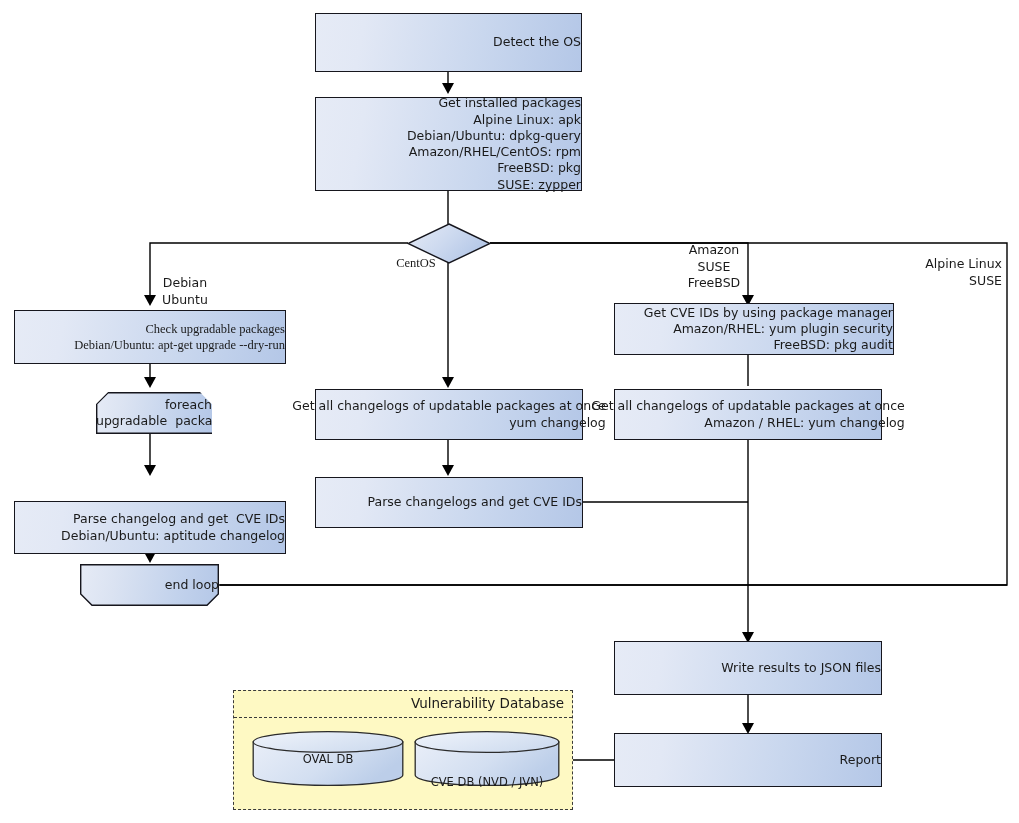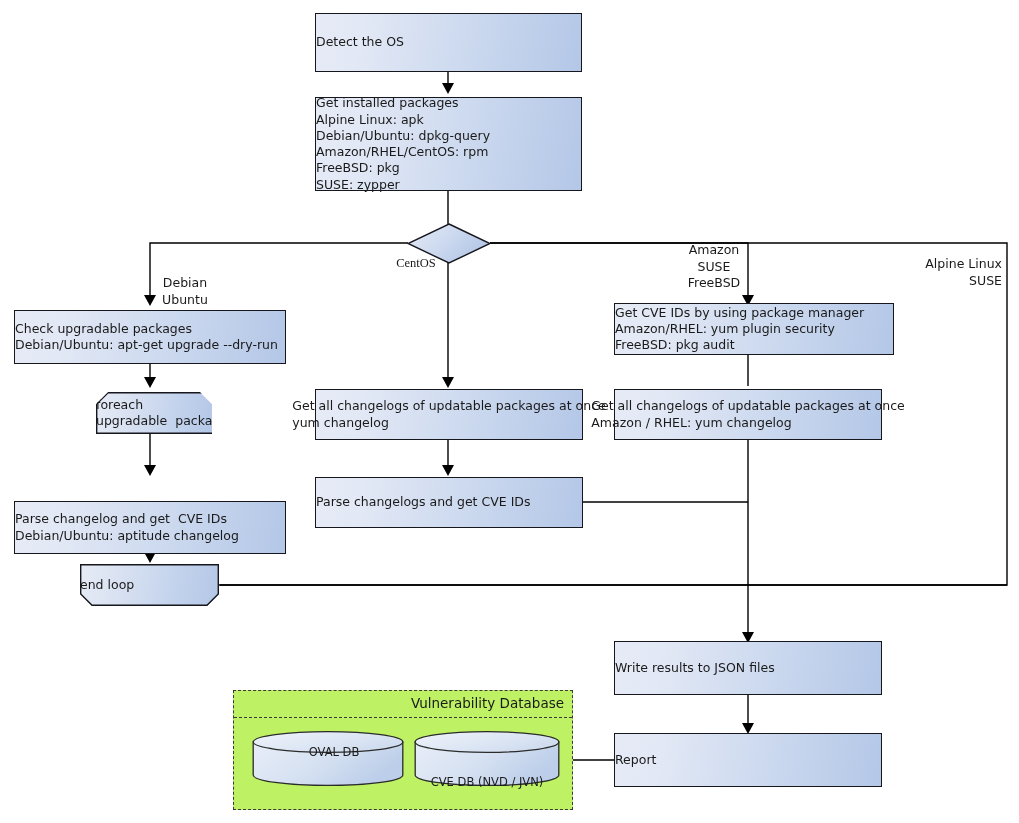--- a/index.html
+++ b/index.html
@@ -29,21 +29,21 @@
     justify-content: center;
     text-align: center;
     color: #1a1a1a;
     font-size: 12.5px;
     line-height: 1.30;
     white-space: nowrap;
   }
   .node .txt {
     display: block;
     width: 100%;
-    text-align: left;
+    text-align: right;
   }
   
   .node.overflow .txt {
     position: absolute;
     left: 50%;
     transform: translateX(-50%);
     width: max-content;
     white-space: pre;
   }
 
@@ -102,21 +102,21 @@
     width: 1019px;
     height: 823px;
     pointer-events: none;
   }
 
   
   .db-group {
     position: absolute;
     box-sizing: border-box;
     border: 1.4px dashed #3a3a3a;
-    background: #bef264;
+    background: #fef9c3;
     text-decoration: underline;
   }
   .db-group-title {
     position: absolute;
     right: 8px;
     top: 4px;
     font-size: 13.5px;
     color: #1a1a1a;
     white-space: nowrap;
   }
@@ -214,21 +214,21 @@
 
   <div class="edge-label center-align" style="left:388px; top:255px; width:56px;font-family:Liberation Serif, serif;">CentOS</div>
 
   <div class="edge-label center-align" style="left:684px; top:242px; width:60px;">Amazon
 SUSE
 FreeBSD</div>
 
   <div class="edge-label right-align" style="left:880px; top:256px; width:122px;">Alpine Linux
 SUSE</div>
 
-  <div class="node" style="left:14px; top:310px; width:272px; height:54px;">
+  <div class="node" style="left:14px; top:310px; width:272px; height:54px;font-family:Liberation Serif, serif;">
     <span class="txt" style="white-space:pre;">Check upgradable packages
 Debian/Ubuntu: apt-get upgrade --dry-run</span>
   </div>
 
   <div class="node loop-start" style="left:96px; top:392px; width:116px; height:42px;border-radius:9px;">
     <span class="shell"></span>
     <svg width="139" height="42" viewBox="0 0 139 42">
       <polygon points="12,0.7 127,0.7 138.3,12 138.3,41.3 0.7,41.3 0.7,12" fill="none" stroke="#16161d" stroke-width="1.4"></polygon>
     </svg>
     <span class="txt" style="white-space:pre; font-size:12.5px;">foreach
@@ -289,21 +289,21 @@
             <stop offset="100%" stop-color="#bccee9"></stop>
           </linearGradient>
           <linearGradient id="gcyl1t" x1="0" y1="0" x2="1" y2="0.6">
             <stop offset="0%" stop-color="#f0f4fb"></stop>
             <stop offset="100%" stop-color="#cfdcef"></stop>
           </linearGradient>
         </defs>
         <path d="M1.2,11 L1.2,44 A74.8,10.5 0 0 0 150.8,44 L150.8,11 Z" fill="url(#gcyl1)" stroke="#2b2b2b" stroke-width="1.3"></path>
         <ellipse cx="76" cy="11" rx="74.8" ry="10.3" fill="url(#gcyl1t)" stroke="#2b2b2b" stroke-width="1.3"></ellipse>
       </svg>
-      <div class="cyl-label" style="top:14px;margin-left:6px;">OVAL DB</div>
+      <div class="cyl-label" style="top:21px;">OVAL DB</div>
     </div>
 
     <div class="cyl" style="left:180px; top:40px; width:146px; height:55px;">
       <svg width="146" height="55" viewBox="0 0 146 55">
         <defs>
           <linearGradient id="gcyl2" x1="0" y1="0" x2="1" y2="0.4">
             <stop offset="0%" stop-color="#e9eef8"></stop>
             <stop offset="60%" stop-color="#d3dff1"></stop>
             <stop offset="100%" stop-color="#bccee9"></stop>
           </linearGradient>

